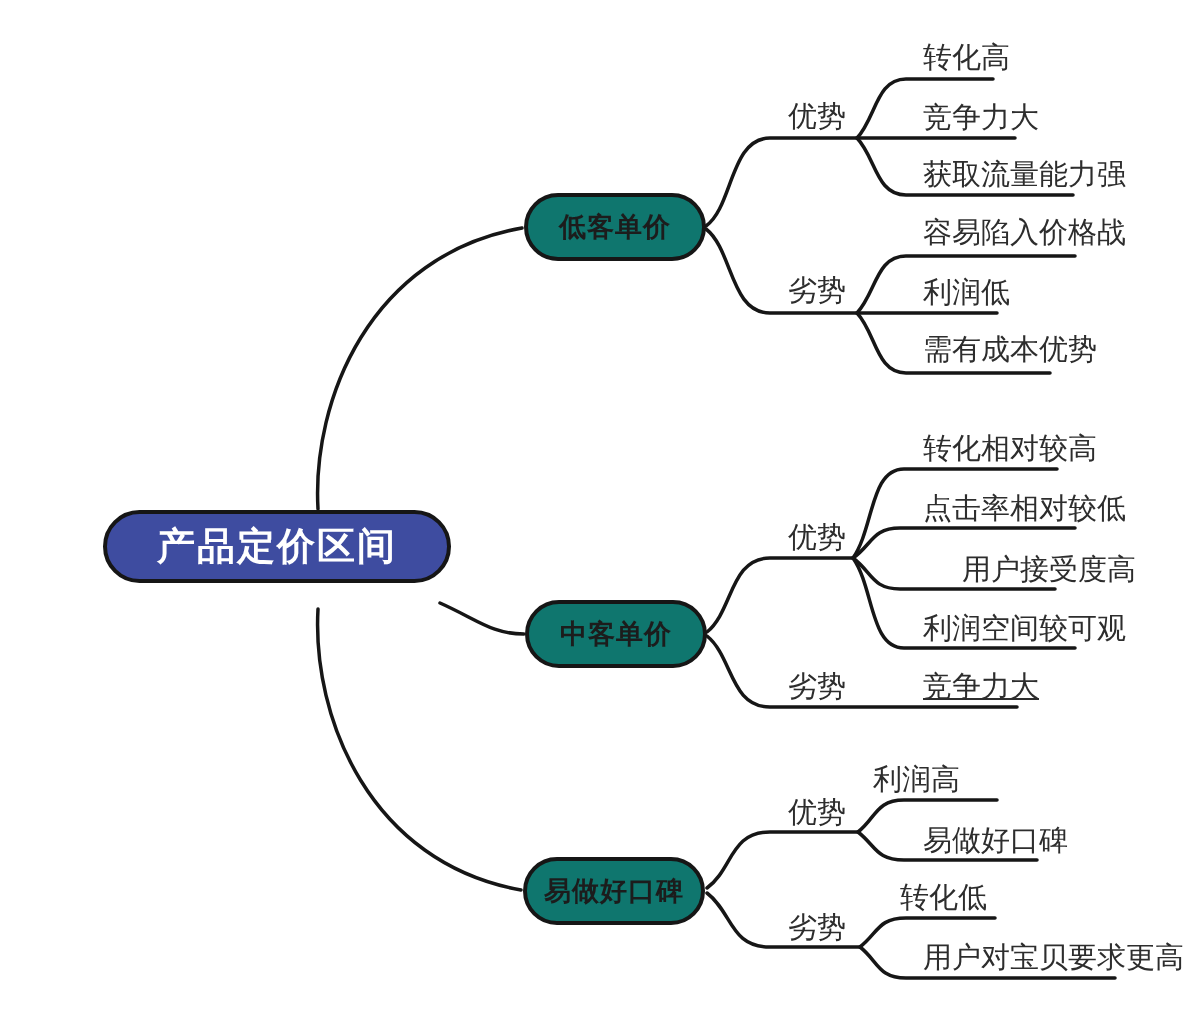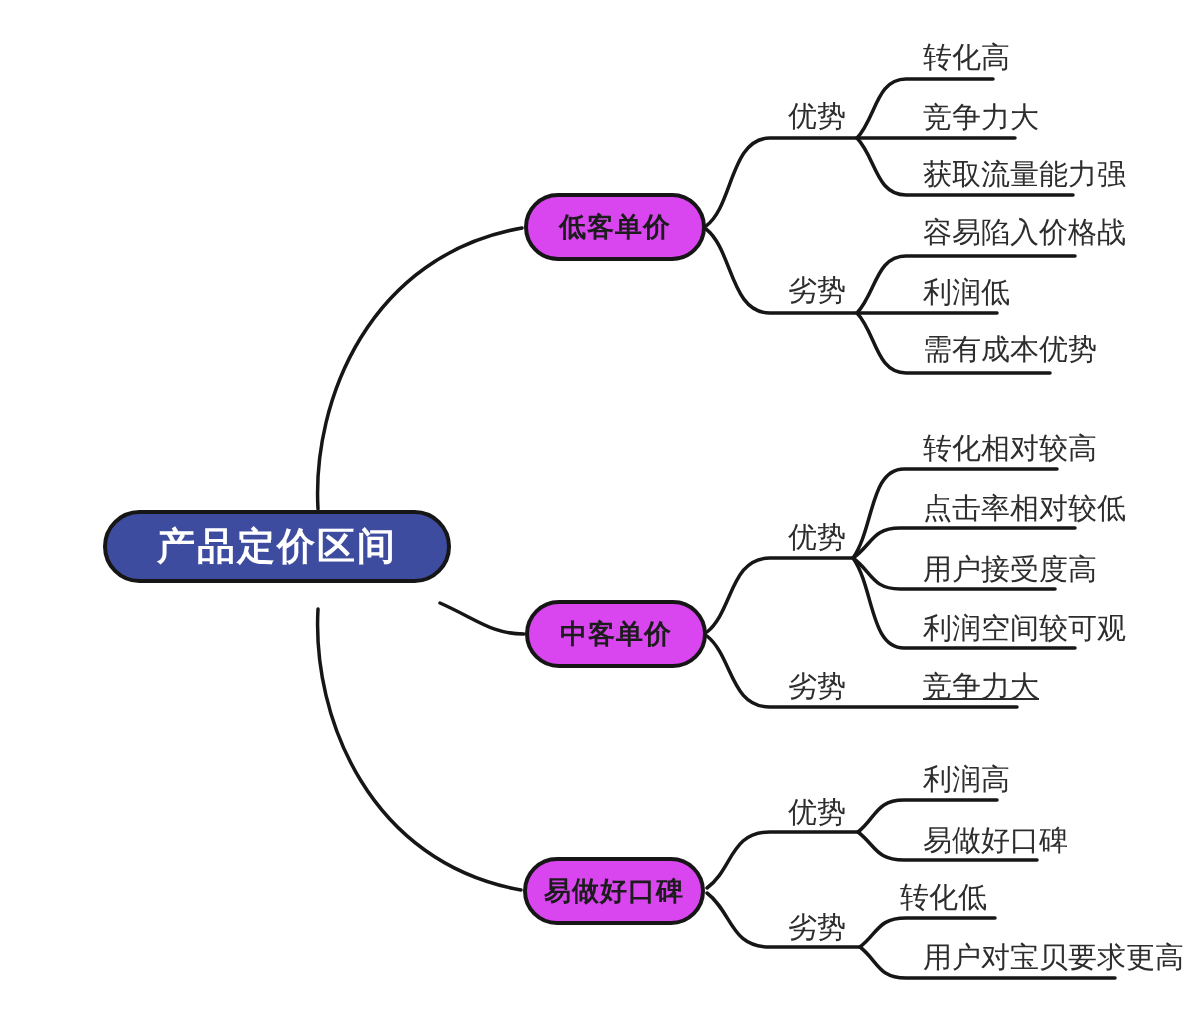--- a/index.html
+++ b/index.html
@@ -7,21 +7,21 @@
     position:relative;
     width:1200px;height:1028px;
     background:#ffffff;
     font-family:"Liberation Sans","DejaVu Sans",sans-serif;
     overflow:hidden;
   }
   svg.wires{position:absolute;left:0;top:0;width:1200px;height:1028px;}
   svg.wires path{fill:none;stroke:#161616;stroke-width:3.5;stroke-linecap:round;}
   .node{
     position:absolute;display:flex;align-items:center;justify-content:center;
-    box-sizing:border-box;border:4px solid #161616;background:#d946ef;
+    box-sizing:border-box;border:4px solid #161616;background:#0f766e;
     color:#1c1c1c;font-weight:bold;cursor:default;
   }
   .node.root{
     left:103px;top:510px;width:348px;height:73px;border-radius:49px;
     background:#3e4ca0;color:#ffffff;font-size:38px;letter-spacing:2px;
   }
   .node.branch{width:182px;height:68px;border-radius:34px;font-size:27px;letter-spacing:1px;}
   .node.branch.b1{left:524px;top:193px;}
   .node.branch.b2{left:525px;top:600px;}
   .node.branch.b3{left:523px;top:857px;}
@@ -76,24 +76,24 @@
   <div class="label" style="left:923px;top:104px;">竞争力大</div>
   <div class="label" style="left:923px;top:161px;">获取流量能力强</div>
   <div class="label" style="left:923px;top:219px;text-align:right;">容易陷入价格战</div>
   <div class="label" style="left:923px;top:279px;">利润低</div>
   <div class="label" style="left:923px;top:336px;">需有成本优势</div>
 
   <div class="label" style="left:788px;top:524px;">优势</div>
   <div class="label" style="left:788px;top:673px;">劣势</div>
   <div class="label" style="left:923px;top:435px;">转化相对较高</div>
   <div class="label" style="left:923px;top:495px;">点击率相对较低</div>
-  <div class="label" style="left:923px;top:556px;">用户接受度高</div>
+  <div class="label" style="left:962px;top:556px;">用户接受度高</div>
   <div class="label" style="left:923px;top:615px;">利润空间较可观</div>
   <div class="label" style="left:923px;top:673px;text-decoration:underline;">竞争力大</div>
 
   <div class="label" style="left:788px;top:799px;">优势</div>
   <div class="label" style="left:788px;top:914px;">劣势</div>
-  <div class="label" style="left:923px;top:766px;">利润高</div>
+  <div class="label" style="left:873px;top:766px;">利润高</div>
   <div class="label" style="left:923px;top:827px;">易做好口碑</div>
   <div class="label" style="left:900px;top:884px;text-align:center;">转化低</div>
   <div class="label" style="left:923px;top:944px;">用户对宝贝要求更高</div>
 
 </div>
 
 </body></html>

